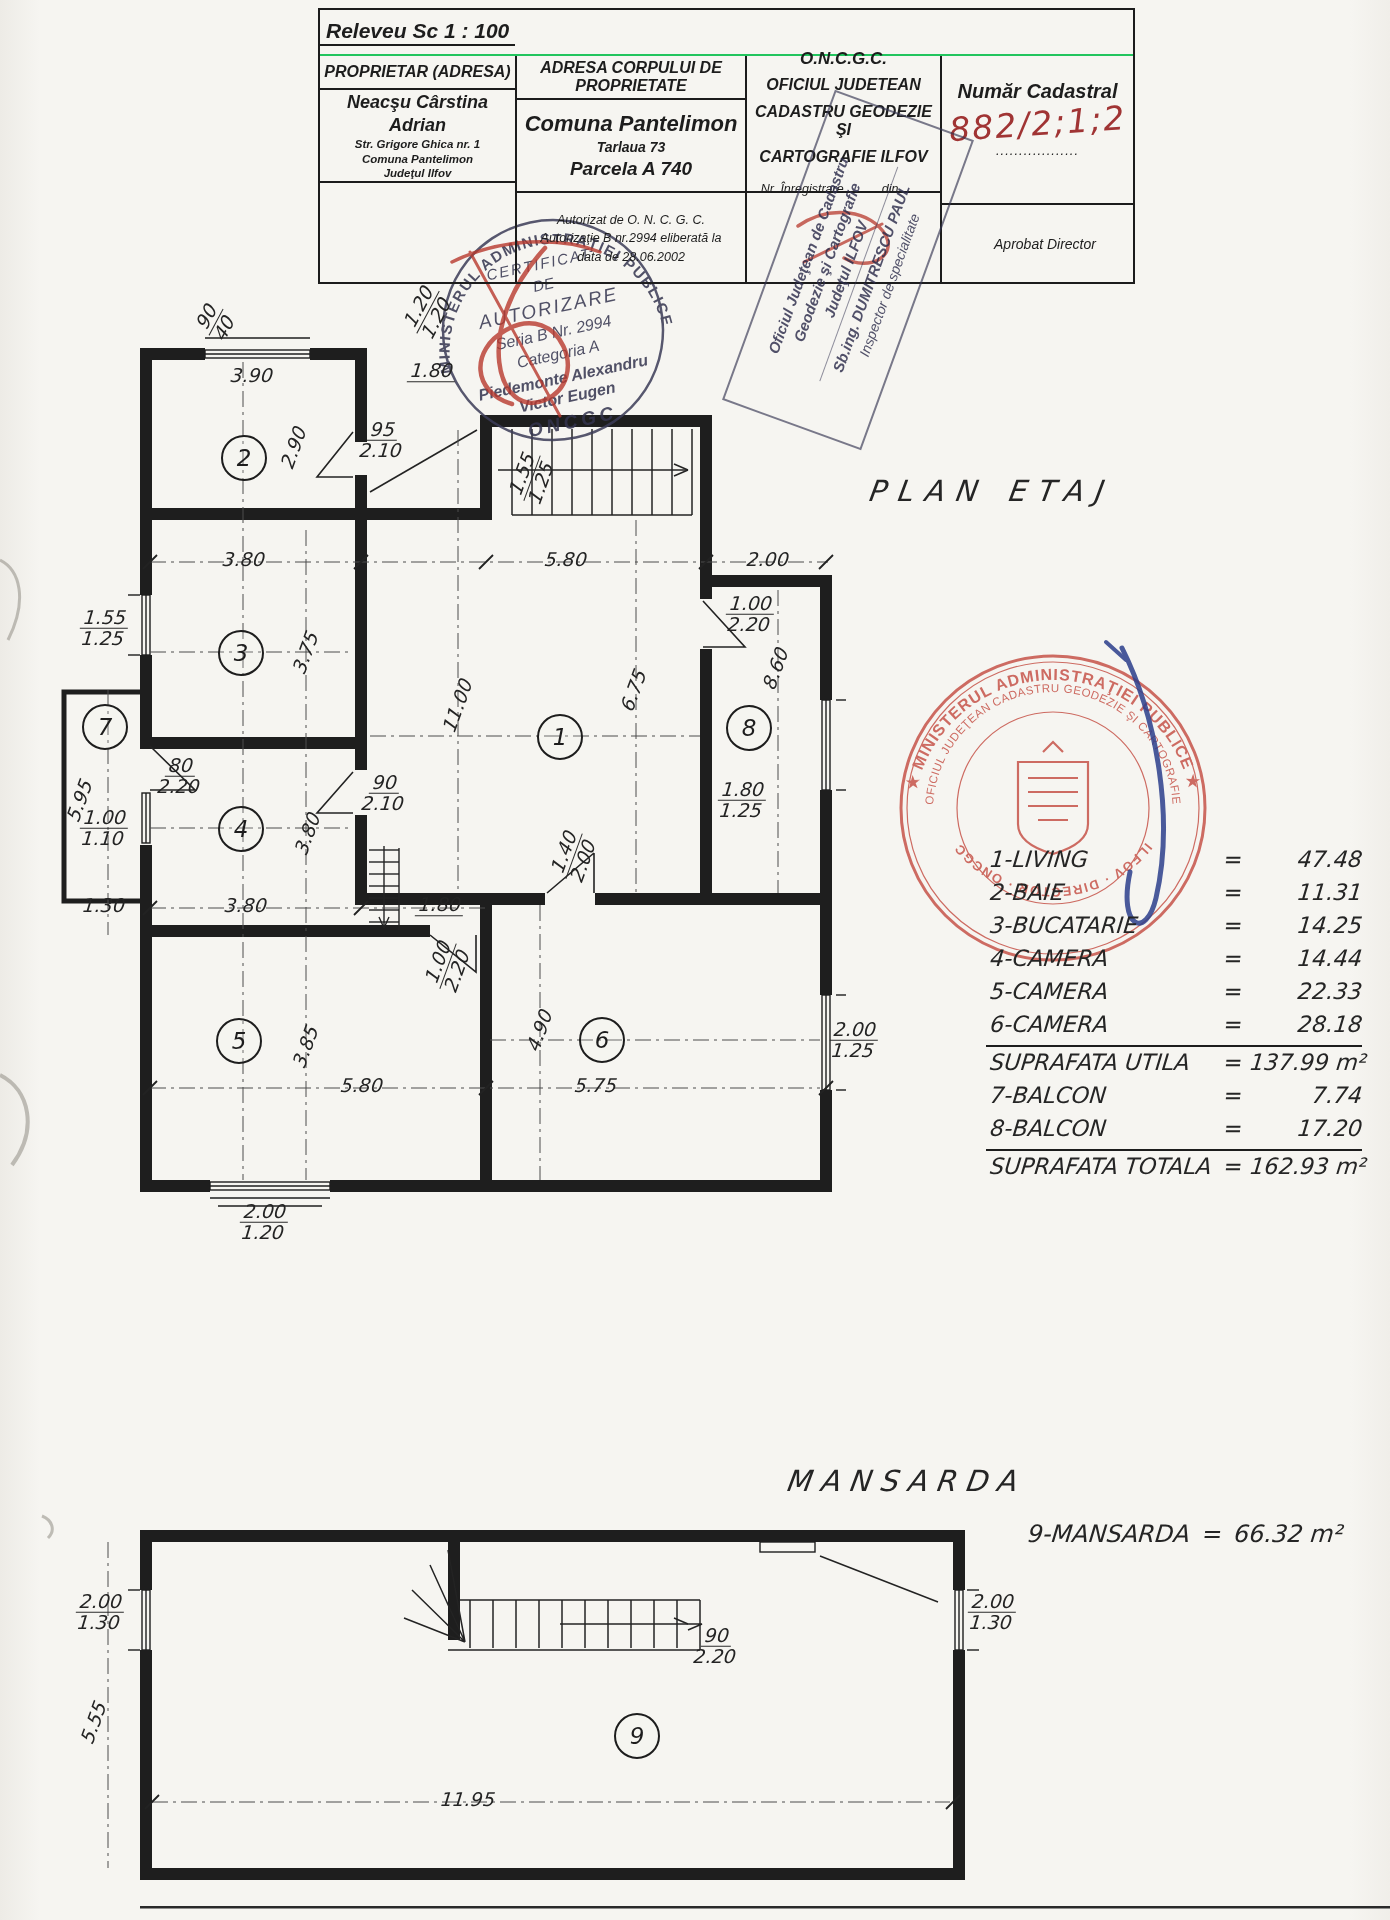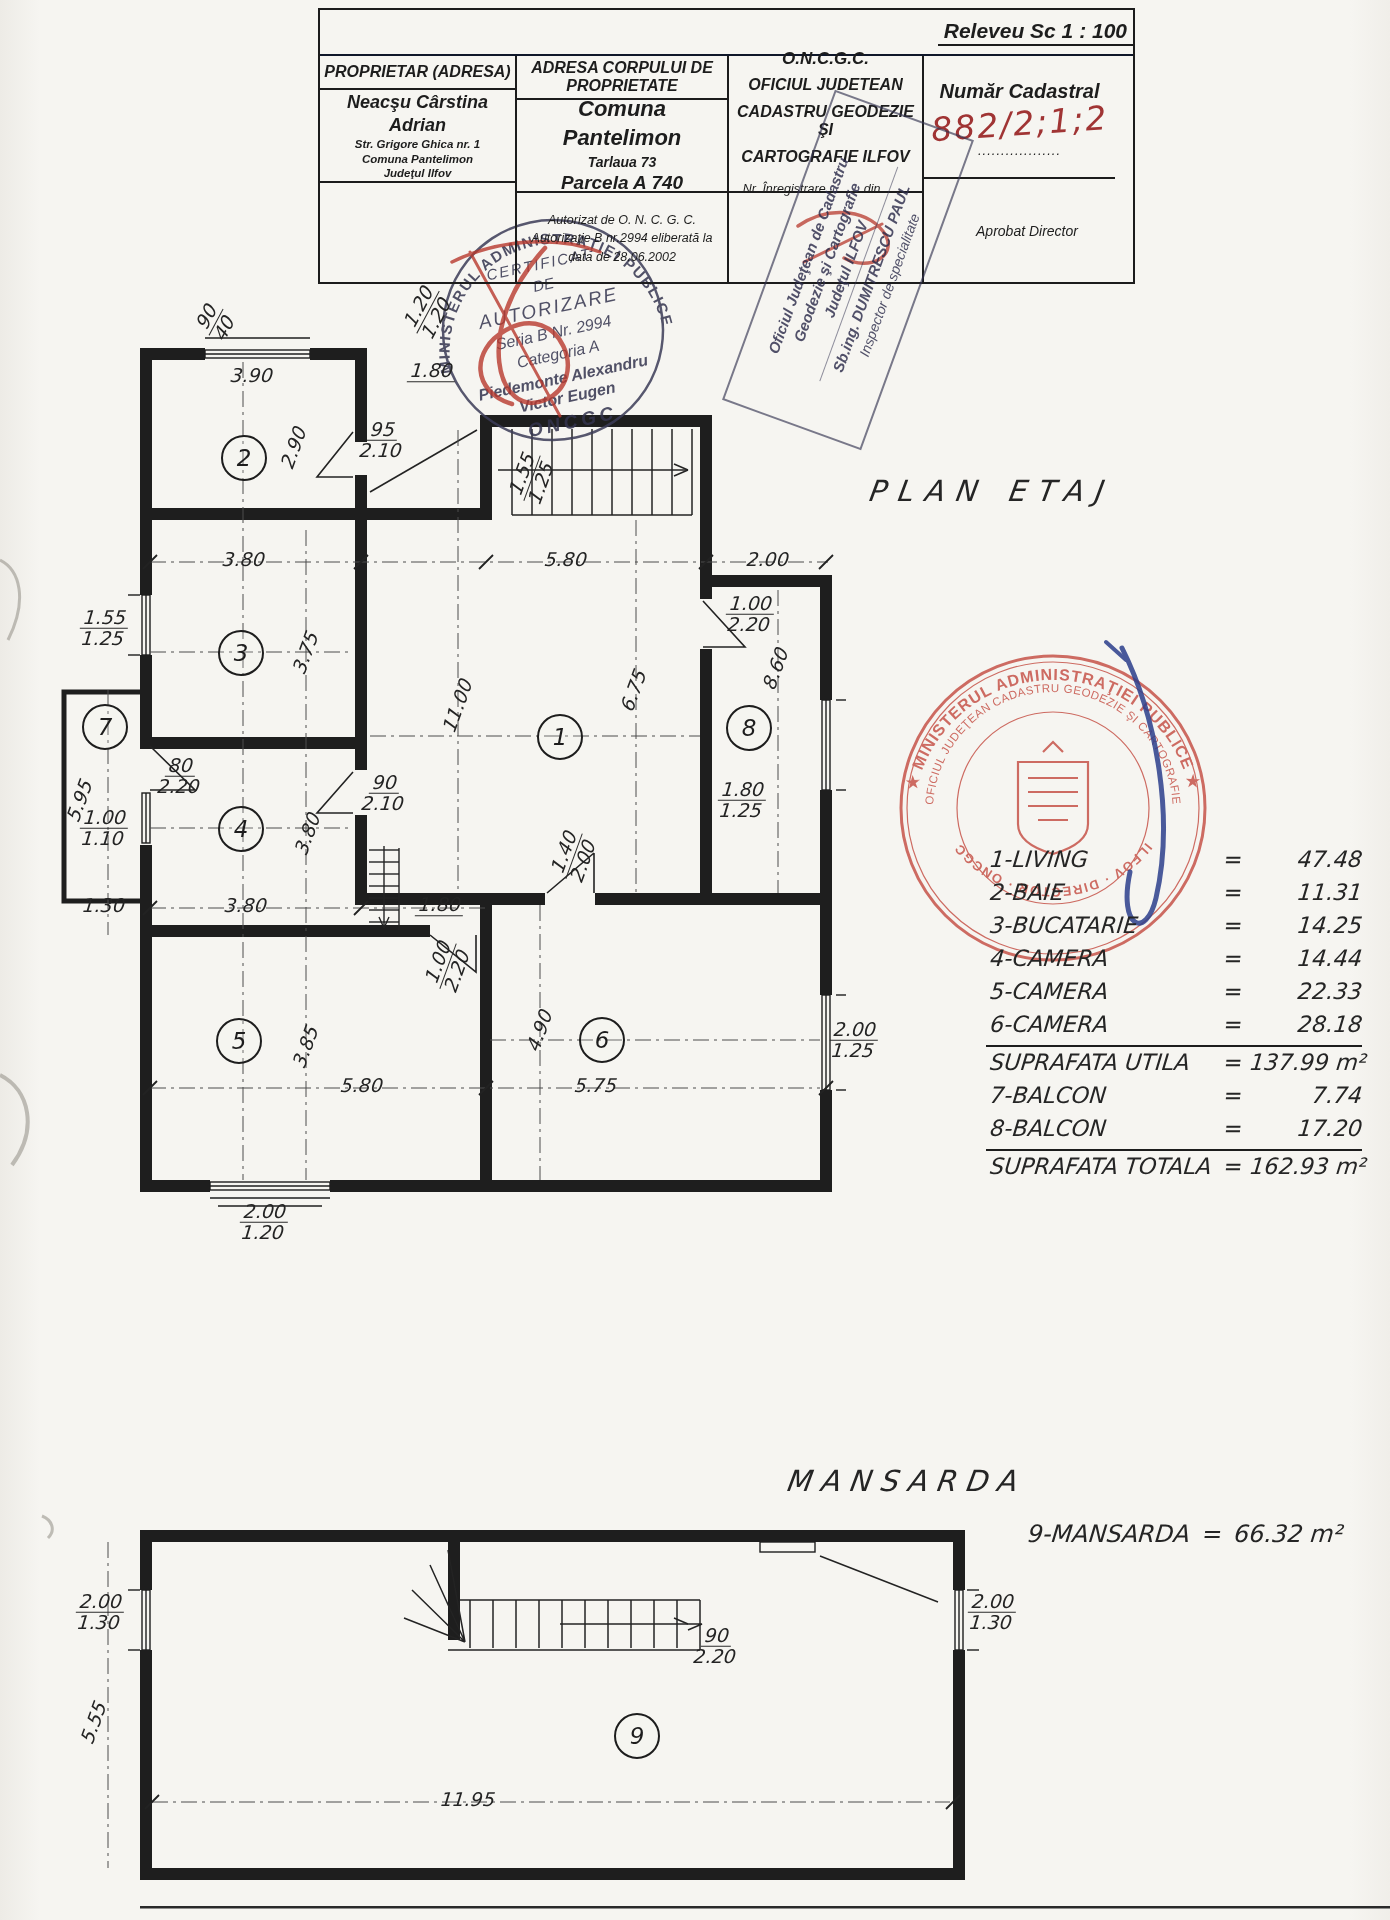--- a/index.html
+++ b/index.html
@@ -4,21 +4,21 @@
 <style>
   html,body{margin:0;padding:0;}
   body{
     width:1390px;height:1920px;position:relative;overflow:hidden;
     background:linear-gradient(90deg,#edebe6 0px,#f6f5f1 40px,#f6f5f1 1350px,#f0eee9 1390px);
     font-family:"Liberation Sans", sans-serif;color:#1d1d1d;
   }
   .abs{position:absolute;}
   
   #title-block{position:absolute;left:318px;top:8px;width:817px;height:276px;border:2.5px solid #1c1c1c;box-sizing:border-box;font-style:italic;}
-  .tb-releveu{height:44px;border-bottom:2px solid #0f172a;display:flex;align-items:center;justify-content:flex-end;font-size:21px;font-weight:bold;}
+  .tb-releveu{height:44px;border-bottom:2px solid #22c55e;display:flex;align-items:center;justify-content:flex-start;font-size:21px;font-weight:bold;}
   .tb-releveu span{border-bottom:2px solid #1c1c1c;padding:0 6px 1px;}
   .tb-cols{display:flex;height:228px;}
   .tb-col{box-sizing:border-box;border-right:2px solid #1c1c1c;display:flex;flex-direction:column;}
   .tb-col:last-child{border-right:none;}
   .tb-sec{box-sizing:border-box;display:flex;flex-direction:column;align-items:center;justify-content:center;text-align:center;}
   .bb{border-bottom:2px solid #1c1c1c;}
   .tb-hdr{font-weight:bold;font-size:16px;line-height:1.15;}
   .tb-big{font-weight:bold;font-size:21px;line-height:1.3;}
   .tb-small{font-weight:bold;font-size:11.5px;line-height:1.25;}
   .tb-med{font-size:18px;line-height:1.35;}
@@ -297,21 +297,21 @@
       <div class="tb-sec bb" style="height:34px;">
           <div class="tb-hdr">PROPRIETAR  (ADRESA)</div>
         </div>
       <div class="tb-sec bb" style="height:93px;">
         <div class="tb-big" style="font-size:18px;">Neacşu Cârstina Adrian</div>
         <div class="tb-small">Str. Grigore Ghica nr. 1</div>
         <div class="tb-small">Comuna Pantelimon</div>
         <div class="tb-small">Judeţul Ilfov</div>
       </div>
     </div>
-    <div class="tb-col" style="width:212px;">
+    <div class="tb-col" style="width:230px;">
       <div class="tb-sec bb" style="height:44px;">
         <div class="tb-hdr">ADRESA  CORPULUI  DE</div>
         <div class="tb-hdr">PROPRIETATE</div>
       </div>
       <div class="tb-sec bb" style="height:93px;">
         <div class="tb-big" style="font-size:22px;">Comuna Pantelimon</div>
         <div class="tb-big" style="font-size:14px;">Tarlaua 73</div>
         <div class="tb-big" style="font-size:19px;">Parcela A 740</div>
       </div>
       <div class="tb-sec" style="flex:1;">
@@ -323,21 +323,21 @@
     <div class="tb-col" style="width:195px;">
       <div class="tb-sec bb" style="height:137px;gap:8px;">
         <div class="tb-hdr" style="font-size:17px;">O.N.C.G.C.</div>
         <div class="tb-hdr">OFICIUL  JUDETEAN</div>
         <div class="tb-hdr">CADASTRU  GEODEZIE ŞI</div>
         <div class="tb-hdr">CARTOGRAFIE  ILFOV</div>
         <div class="tb-tiny" style="margin-top:6px;">Nr. Înregistrare...........din........</div>
       </div>
     </div>
     <div class="tb-col" style="width:191px;">
-      <div class="tb-sec" style="height:123px;border-bottom:2px solid #1c1c1c;justify-content:flex-start;padding-top:22px;">
+      <div class="tb-sec" style="height:149px;border-bottom:2px solid #1c1c1c;justify-content:flex-start;padding-top:22px;">
         <div class="tb-big" style="font-size:20px;">Număr Cadastral</div>
         <div id="cad-number">882/2;1;2</div>
         <div class="tb-dots">..................</div>
       </div>
       <div class="tb-sec" style="flex:1;padding-left:15px;">
         <div class="tb-tiny" style="font-size:14px;">Aprobat Director</div>
       </div>
     </div>
   </div>
 </div>

